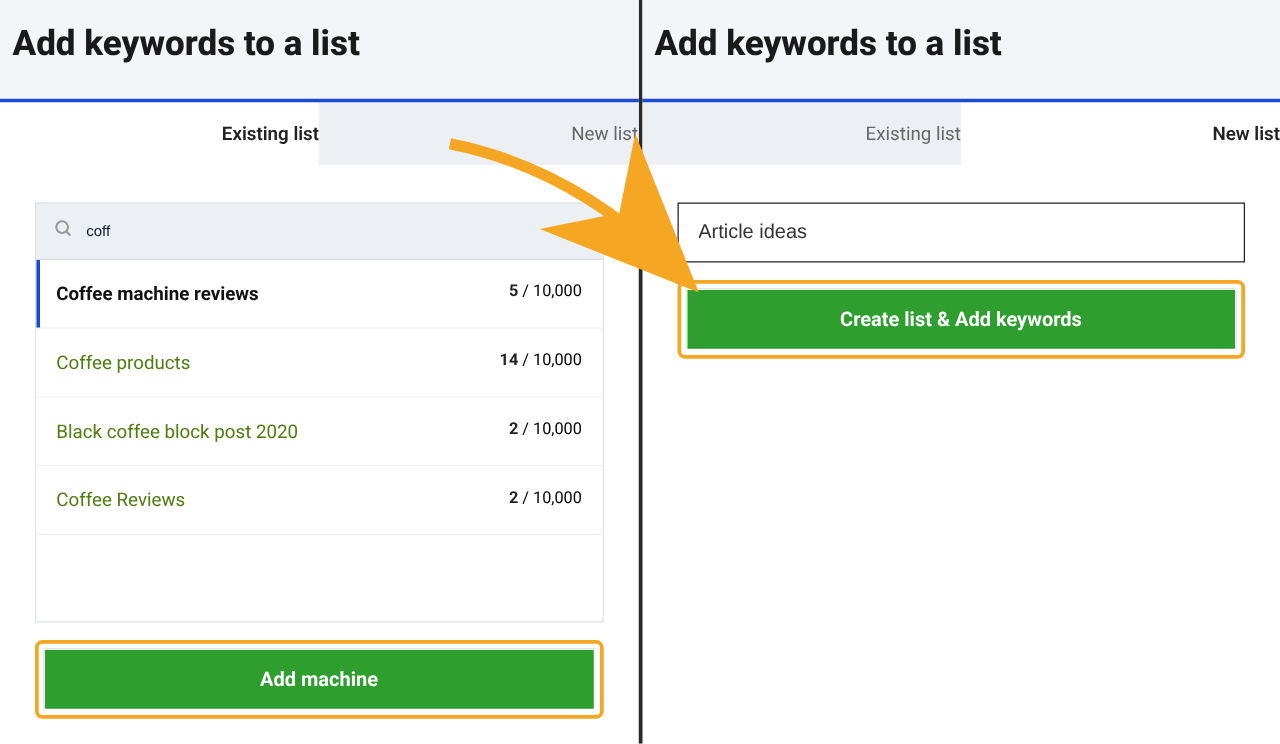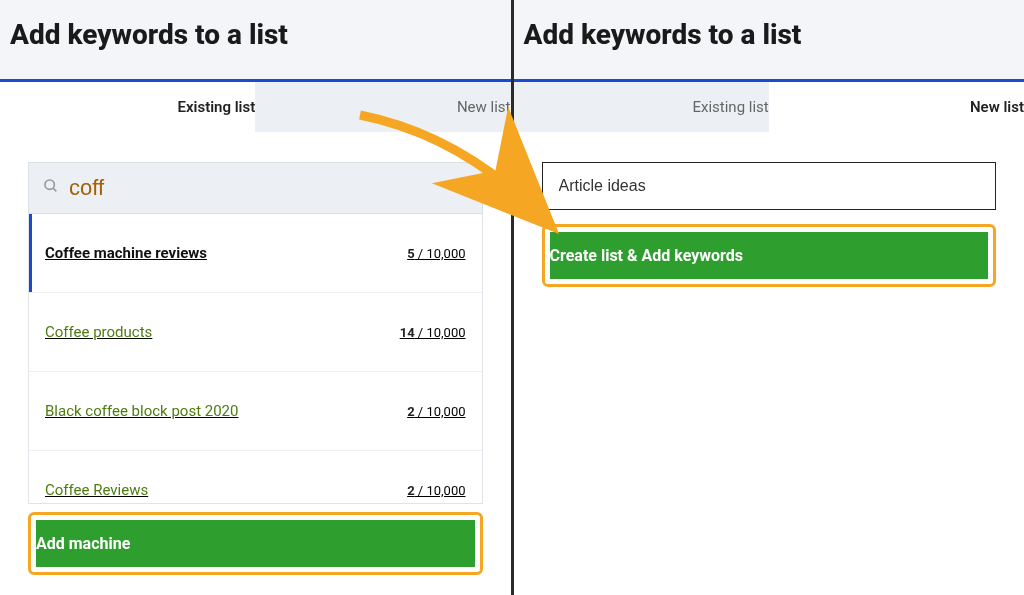--- a/index.html
+++ b/index.html
@@ -65,49 +65,48 @@
       background: #eceff3;
       border: 1px solid #dcdfe4;
       padding: 12px 14px;
       position: relative;
     }
     .search-wrap svg { flex-shrink: 0; margin-right: 10px; }
     .search-input {
       flex: 1;
       border: none;
       background: transparent;
-      font-size: 22px;
-      color: #a16207;
+      font-size: 12px;
+      color: #0f172a;
       outline: none;
     }
     .clear-btn {
       font-size: 16px;
       color: #888;
       cursor: pointer;
       padding: 0 4px;
     }
     .list-box {
       border: 1px solid #e0e3e8;
       border-top: none;
       flex: 1;
       display: flex;
       flex-direction: column;
       max-height: 290px;
       overflow: hidden;
     }
     .list-item {
       display: flex;
       justify-content: space-between;
-      align-items: center;
-      padding: 30px 16px;
+      align-items: flex-start;
+      padding: 18px 16px;
       border-bottom: 1px solid #eceff3;
       cursor: pointer;
       position: relative;
       background: #fff;
-      text-decoration: underline;
     }
     .list-item.selected {
       background: #fff;
     }
     .list-item.selected::before {
       content: '';
       position: absolute;
       left: 0; top: 0; bottom: 0;
       width: 3px;
       background: #1a49d4;
@@ -124,20 +123,21 @@
     .count .max { color: #000000; }
     .button-highlight {
       border: 3px solid #f5a623;
       border-radius: 6px;
       padding: 4px;
       margin-top: auto;
     }
     .btn-green {
       background: #2e9e2e;
       color: #fff;
+      text-align: center;
       padding: 14px 0;
       font-size: 16px;
       font-weight: 700;
       border: 1px solid #fff;
       cursor: pointer;
     }
     .text-input {
       width: 100%;
       padding: 14px 16px;
       font-size: 16px;

